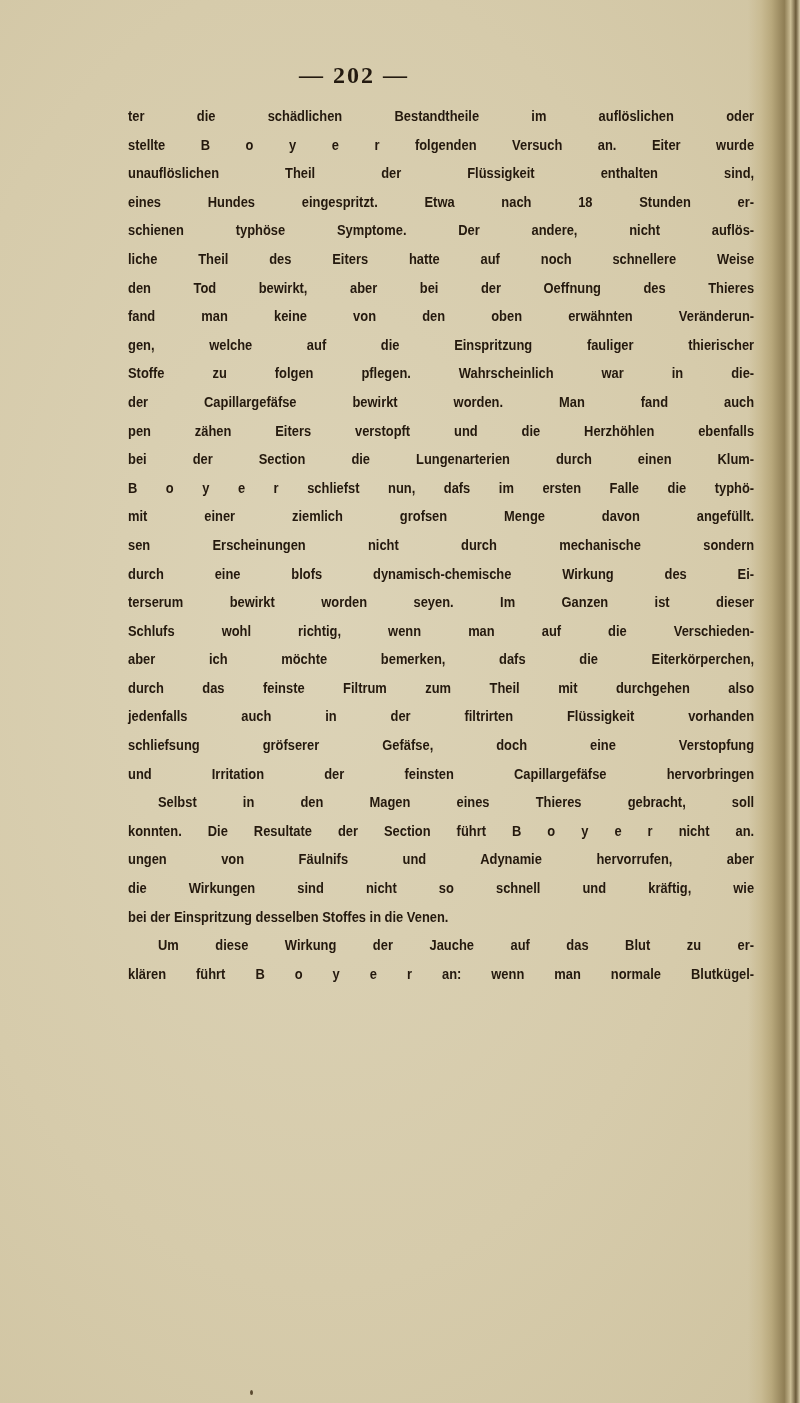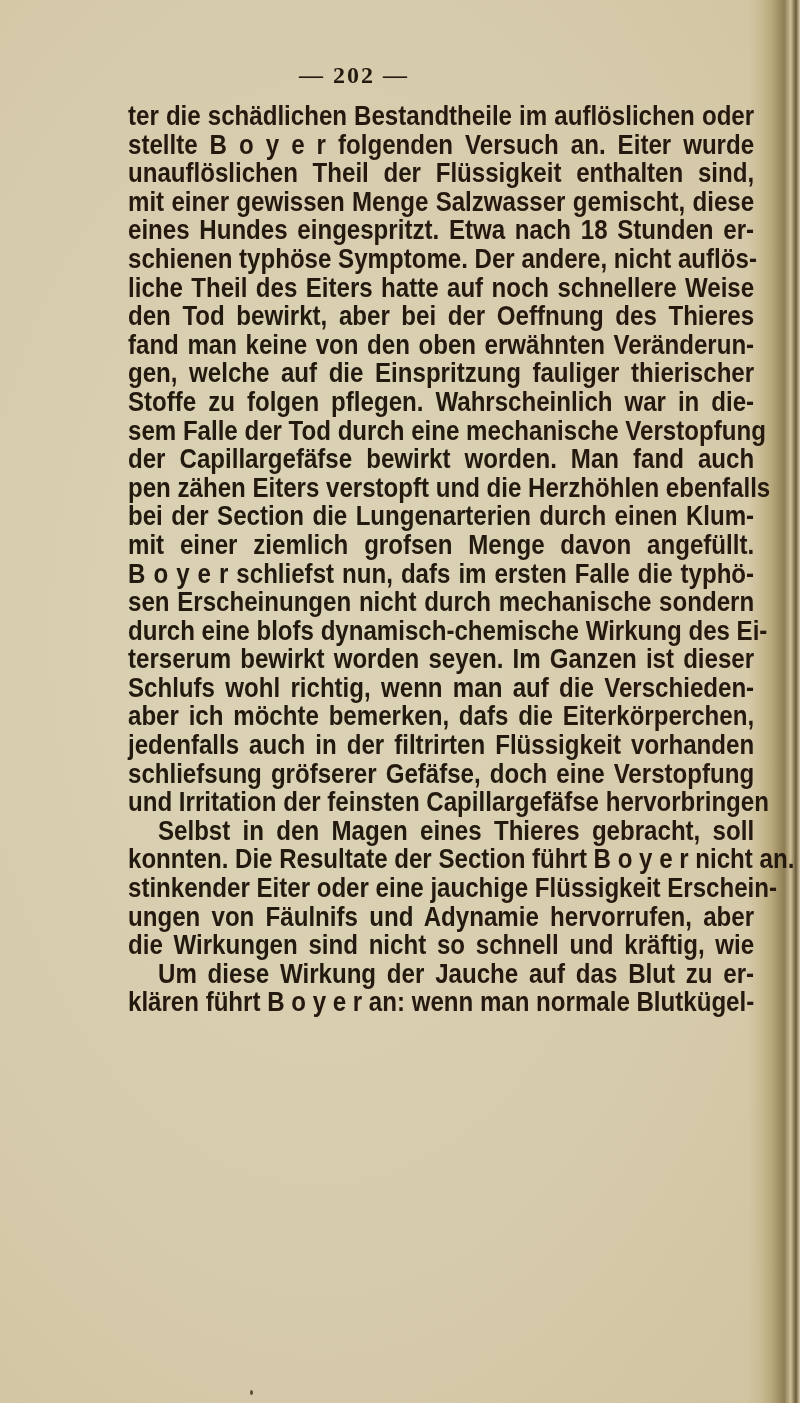--- a/index.html
+++ b/index.html
@@ -48,21 +48,21 @@
       color: #231a10;
       letter-spacing: 2px;
     }
     .text {
       position: absolute;
       left: 128px;
       top: 102px;
       width: 626px;
       font-family: "Liberation Sans", sans-serif;
       font-stretch: condensed;
-      font-size: 28px;
+      font-size: 15px;
       line-height: 28.6px;
       color: #24190e;
       font-weight: bold;
     }
     .line {
       display: block;
       white-space: nowrap;
       text-align: justify;
       text-align-last: justify;
       height: 28.6px;
@@ -98,45 +98,44 @@
 
 <div class="page">
   <div class="spine"></div>
 
   <div class="page-number">— 202 —</div>
 
   <div class="text">
     <span class="line"><span class="line-inner">ter die schädlichen Bestandtheile im auflöslichen oder</span></span>
     <span class="line"><span class="line-inner">stellte B o y e r folgenden Versuch an. Eiter wurde</span></span>
     <span class="line"><span class="line-inner">unauflöslichen Theil der Flüssigkeit enthalten sind,</span></span>
-    <span class="line"><span class="line-inner">mit einer gewissen Menge Salzwasser gemischt, diese</span></span>
     <span class="line"><span class="line-inner">eines Hundes eingespritzt. Etwa nach 18 Stunden er-</span></span>
     <span class="line"><span class="line-inner">schienen typhöse Symptome. Der andere, nicht auflös-</span></span>
     <span class="line"><span class="line-inner">liche Theil des Eiters hatte auf noch schnellere Weise</span></span>
     <span class="line"><span class="line-inner">den Tod bewirkt, aber bei der Oeffnung des Thieres</span></span>
     <span class="line"><span class="line-inner">fand man keine von den oben erwähnten Veränderun-</span></span>
     <span class="line"><span class="line-inner">gen, welche auf die Einspritzung fauliger thierischer</span></span>
     <span class="line"><span class="line-inner">Stoffe zu folgen pflegen. Wahrscheinlich war in die-</span></span>
-    <span class="line"><span class="line-inner">sem Falle der Tod durch eine mechanische Verstopfung</span></span>
     <span class="line"><span class="line-inner">der Capillargefäfse bewirkt worden. Man fand auch</span></span>
     <span class="line"><span class="line-inner">pen zähen Eiters verstopft und die Herzhöhlen ebenfalls</span></span>
     <span class="line"><span class="line-inner">bei der Section die Lungenarterien durch einen Klum-</span></span>
+    <span class="line"><span class="line-inner">B o y e r schliefst nun, dafs im ersten Falle die typhö-</span></span>
     <span class="line"><span class="line-inner">mit einer ziemlich grofsen Menge davon angefüllt.</span></span>
-    <span class="line"><span class="line-inner">B o y e r schliefst nun, dafs im ersten Falle die typhö-</span></span>
     <span class="line"><span class="line-inner">sen Erscheinungen nicht durch mechanische sondern</span></span>
     <span class="line"><span class="line-inner">durch eine blofs dynamisch-chemische Wirkung des Ei-</span></span>
     <span class="line"><span class="line-inner">terserum bewirkt worden seyen. Im Ganzen ist dieser</span></span>
     <span class="line"><span class="line-inner">Schlufs wohl richtig, wenn man auf die Verschieden-</span></span>
     <span class="line"><span class="line-inner">aber ich möchte bemerken, dafs die Eiterkörperchen,</span></span>
+    <span class="line"><span class="line-inner">durch das feinste Filtrum zum Theil mit durchgehen also</span></span>
     <span class="line"><span class="line-inner">jedenfalls auch in der filtrirten Flüssigkeit vorhanden</span></span>
     <span class="line"><span class="line-inner">schliefsung gröfserer Gefäfse, doch eine Verstopfung</span></span>
     <span class="line"><span class="line-inner">und Irritation der feinsten Capillargefäfse hervorbringen</span></span>
     <span class="line indent"><span class="line-inner">Selbst in den Magen eines Thieres gebracht, soll</span></span>
     <span class="line"><span class="line-inner">konnten. Die Resultate der Section führt B o y e r nicht an.</span></span>
-    <span class="line"><span class="line-inner">stinkender Eiter oder eine jauchige Flüssigkeit Erschein-</span></span>
     <span class="line"><span class="line-inner">ungen von Fäulnifs und Adynamie hervorrufen, aber</span></span>
     <span class="line"><span class="line-inner">die Wirkungen sind nicht so schnell und kräftig, wie</span></span>
+    <span class="line last"><span class="line-inner">bei der Einspritzung desselben Stoffes in die Venen.</span></span>
     <span class="line indent"><span class="line-inner">Um diese Wirkung der Jauche auf das Blut zu er-</span></span>
     <span class="line"><span class="line-inner">klären führt B o y e r an: wenn man normale Blutkügel-</span></span>
   </div>
 
   <div class="speck" style="left:250px; top:1390px;"></div>
 </div>
 
 </body></html>

